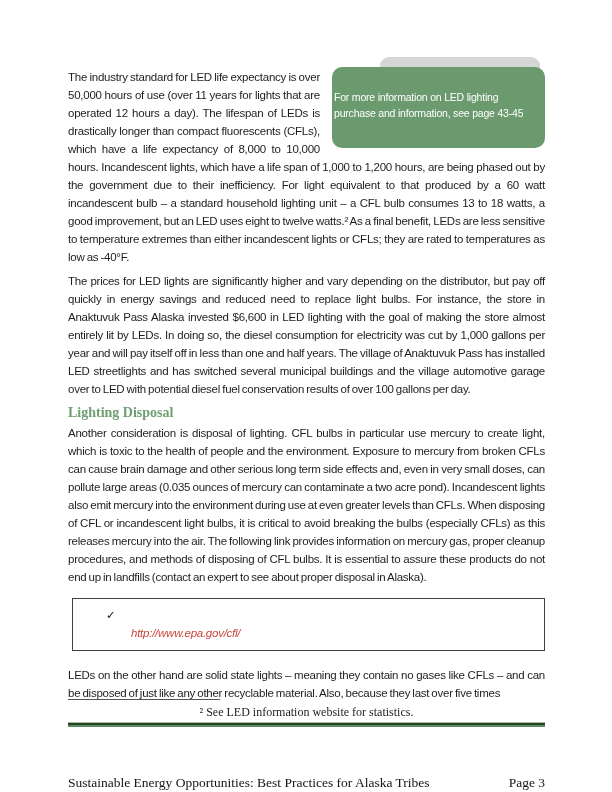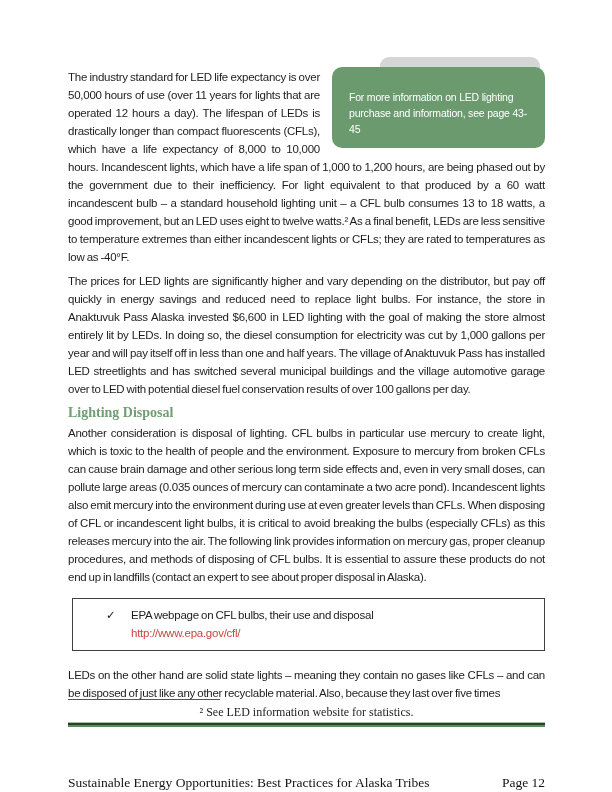--- a/index.html
+++ b/index.html
@@ -21,37 +21,37 @@
     margin:-1px 0 8px 12px;position:relative;
   }
   .callout-shadow{
     position:absolute;left:48px;top:-10px;width:160px;height:30px;
     background:#d6d6d6;border-radius:9px;z-index:0;
   }
   .callout-box{
     position:absolute;left:0;top:0;right:0;bottom:0;
     background:#6b9a6e;border-radius:10px;z-index:1;
     color:#ffffff;font-size:10.5px;line-height:16px;
-    padding:22px 14px 0 17px;box-sizing:border-box;
+    padding:22px 14px 0 2px;box-sizing:border-box;
     text-align:left;letter-spacing:-0.2px;word-spacing:0;
   }
   .section-heading{
     font-family:"Liberation Serif","DejaVu Serif",serif;
     font-size:14px;font-weight:bold;
     color:#6f9f72;text-align:left;margin:4px 0 2px 0;
     letter-spacing:0;word-spacing:0;
   }
   .link-box{
     border:1px solid #404040;margin:12px 0 0 4px;
     padding:7px 8px 8px 0;text-align:left;
   }
   .link-box-row1{display:flex;align-items:flex-start;padding-left:33px;font-size:11.5px;line-height:18px;}
   .check{width:25px;flex:0 0 25px;color:#1d1d1d;}
   .link-box-row2{padding-left:58px;font-size:11.5px;line-height:18px;}
-  .red-link{color:#c9453c;text-decoration:none;}
+  .red-link{color:#c9453c;text-decoration:none;font-style:italic;}
   .p-after-box{margin-top:15px;}
   
   .footnote{
     position:absolute;left:68px;top:699px;width:477px;text-align:center;
     font-family:"Liberation Serif","DejaVu Serif",serif;font-size:12px;
   }
   .footnote-rule{width:152px;height:0;border-top:1px solid #555;margin-bottom:5px;}
   
   .footer{position:absolute;left:68px;top:722px;width:477px;}
   .footer-rule{
@@ -87,21 +87,20 @@
 
     <div class="section-heading">Lighting Disposal</div>
 
     <p style="margin-bottom:0;">
       <span>Another consideration is disposal of lighting. CFL bulbs in particular use mercury to create light, which is toxic to the health of people and the environment. Exposure to mercury from broken CFLs can cause brain damage and other serious long term side effects and, even in very small doses, can pollute large areas (0.035 ounces of mercury can contaminate a two acre pond). Incandescent lights also emit mercury into the environment during use at even greater levels than CFLs. When disposing of CFL or incandescent light bulbs, it is critical to avoid breaking the bulbs (especially CFLs) as this releases mercury into the air. The following link provides information on mercury gas, proper cleanup procedures, and methods of disposing of CFL bulbs.  It is essential to assure these products do not end up in landfills (contact an expert to see about proper disposal in Alaska).</span>
     </p>
 
     <div class="link-box">
       <div class="link-box-row1">
         <span class="check">✓</span>
-        <span>EPA webpage on CFL bulbs, their use and disposal</span>
       </div>
       <div class="link-box-row2">
         <a href="#" class="red-link">http://www.epa.gov/cfl/</a>
       </div>
     </div>
 
     <p class="p-after-box">
       <span>LEDs on the other hand are solid state lights – meaning they contain no gases like CFLs – and can be disposed of just like any other recyclable material. Also, because they last over five times</span>
     </p>
 
@@ -109,17 +108,17 @@
 
   <div class="footnote">
     <div class="footnote-rule"></div>
     <div>² See LED information website for statistics.</div>
   </div>
 
   <div class="footer">
     <div class="footer-rule"></div>
     <div class="footer-row">
       <span>Sustainable Energy Opportunities: Best Practices for Alaska Tribes</span>
-      <span>Page 12</span>
+      <span>Page 3</span>
     </div>
   </div>
 
 </div>
 
 </body></html>

